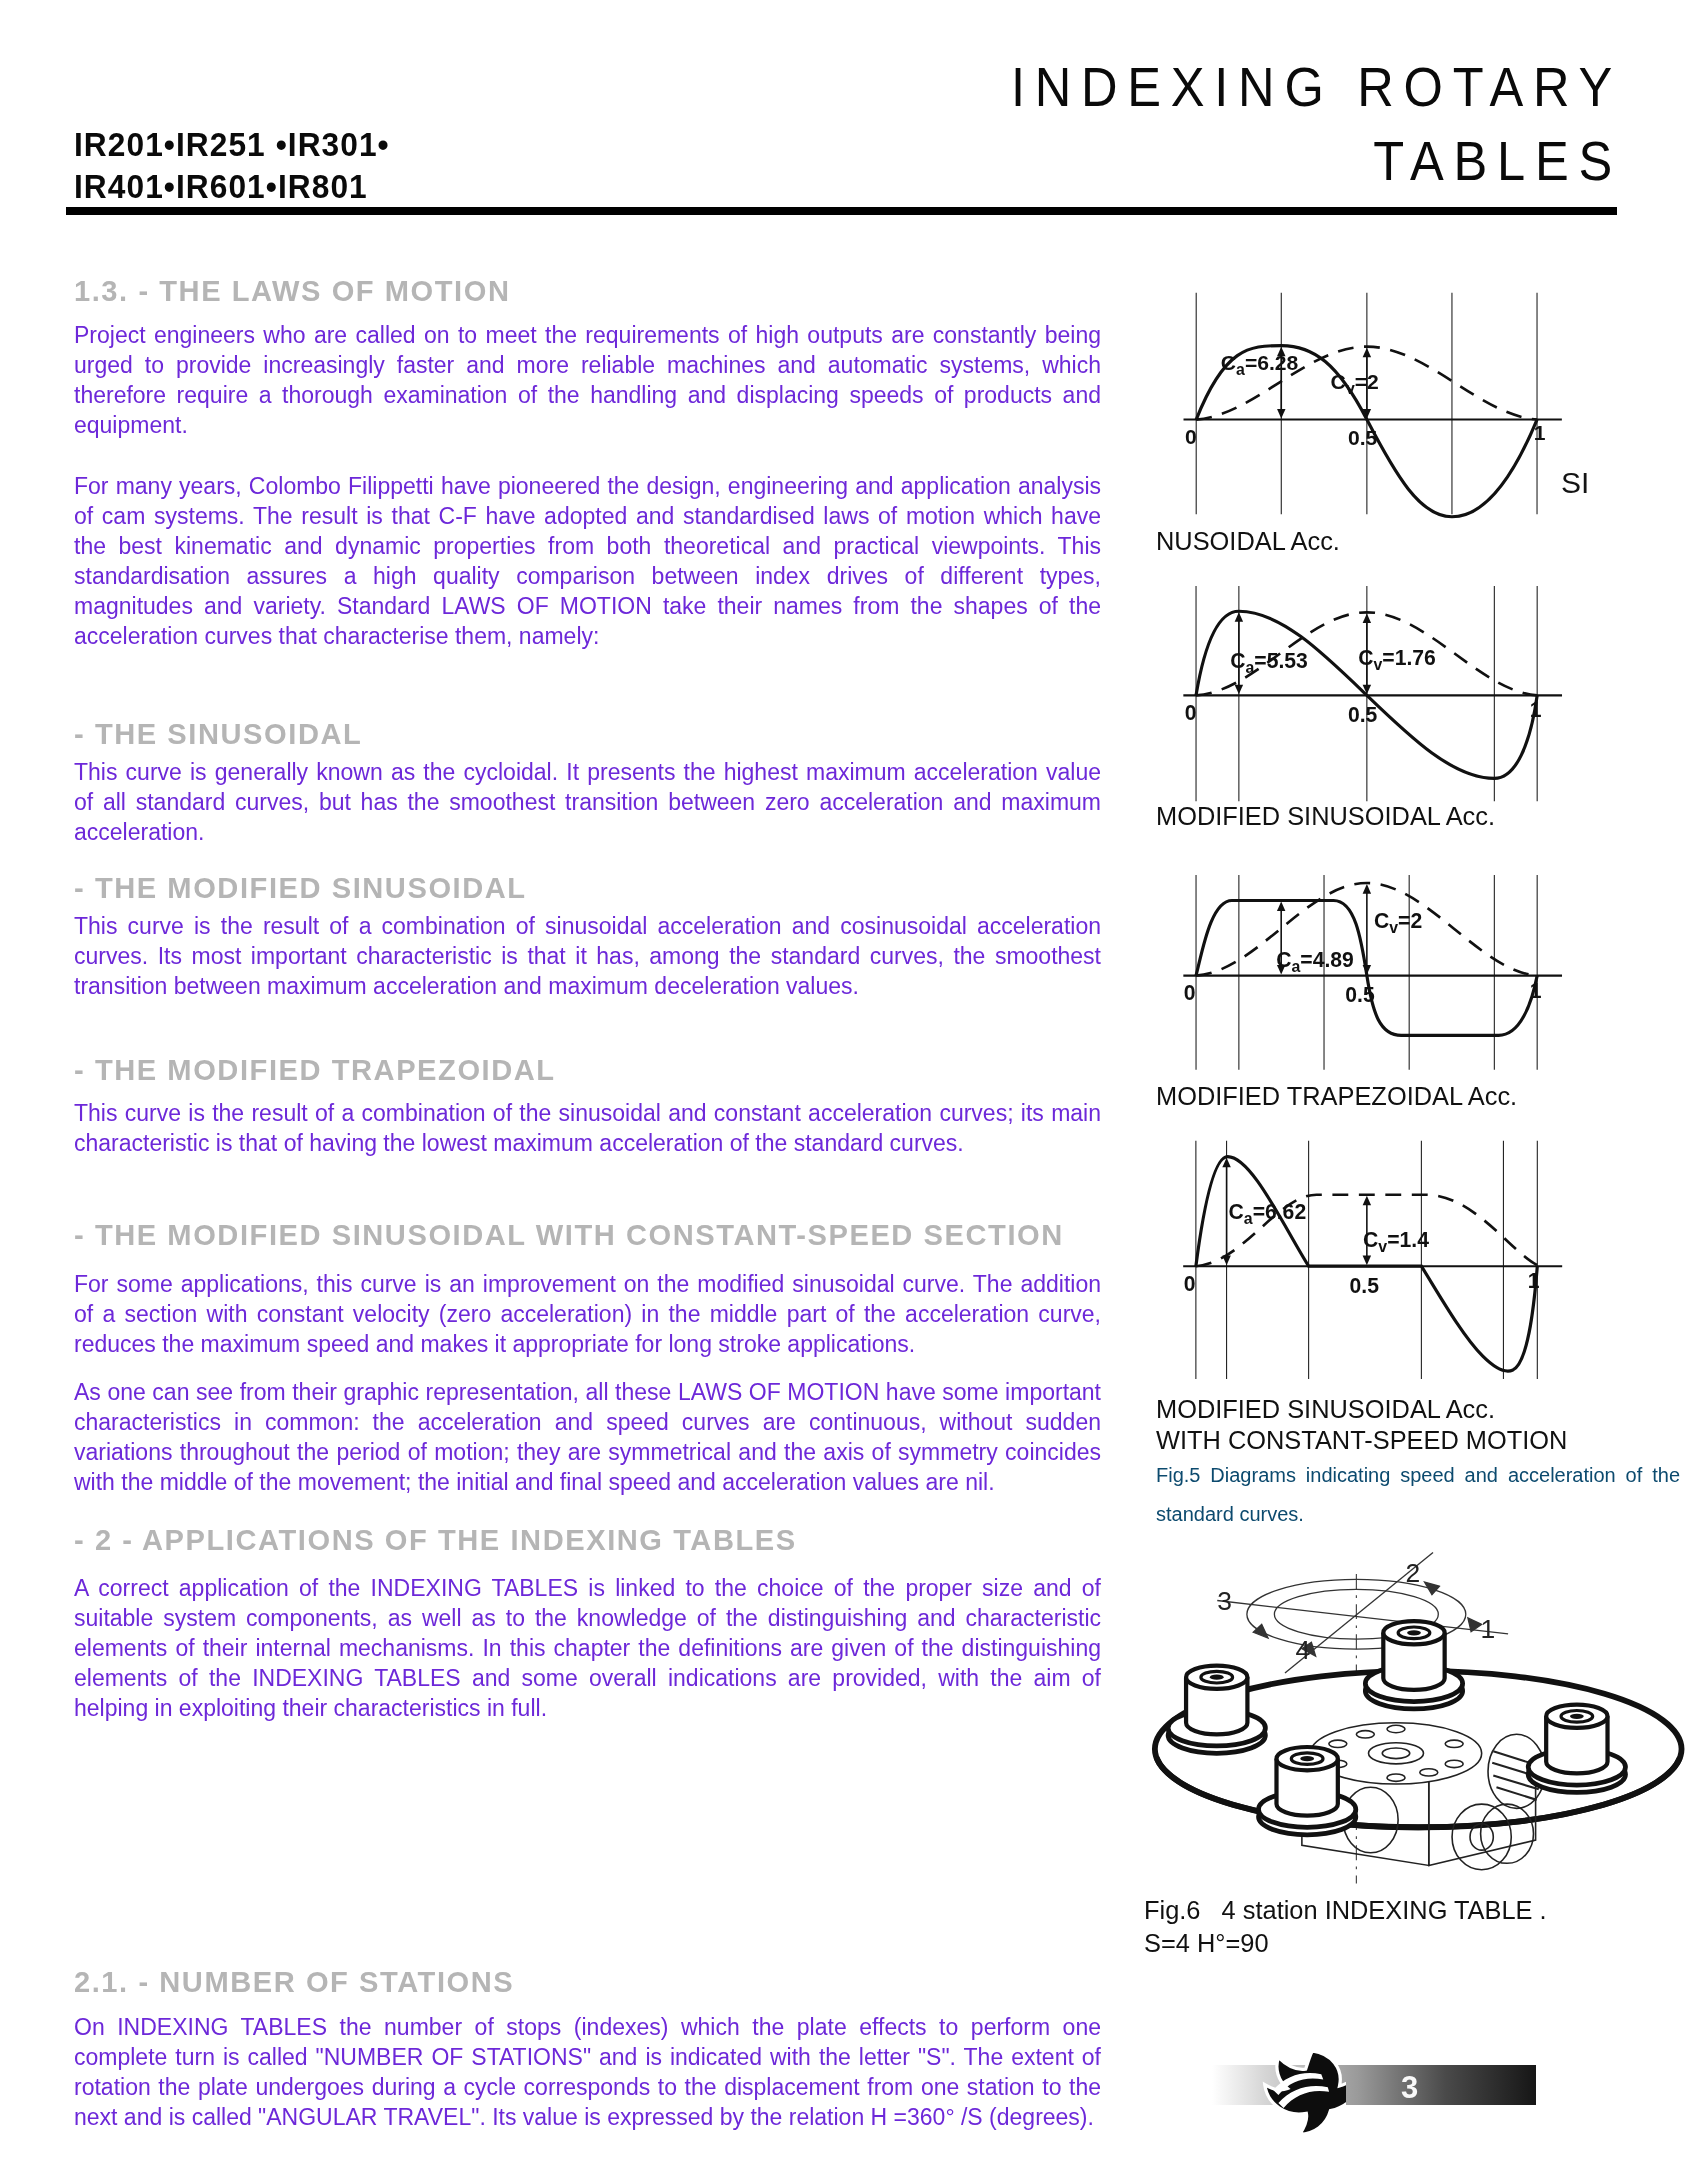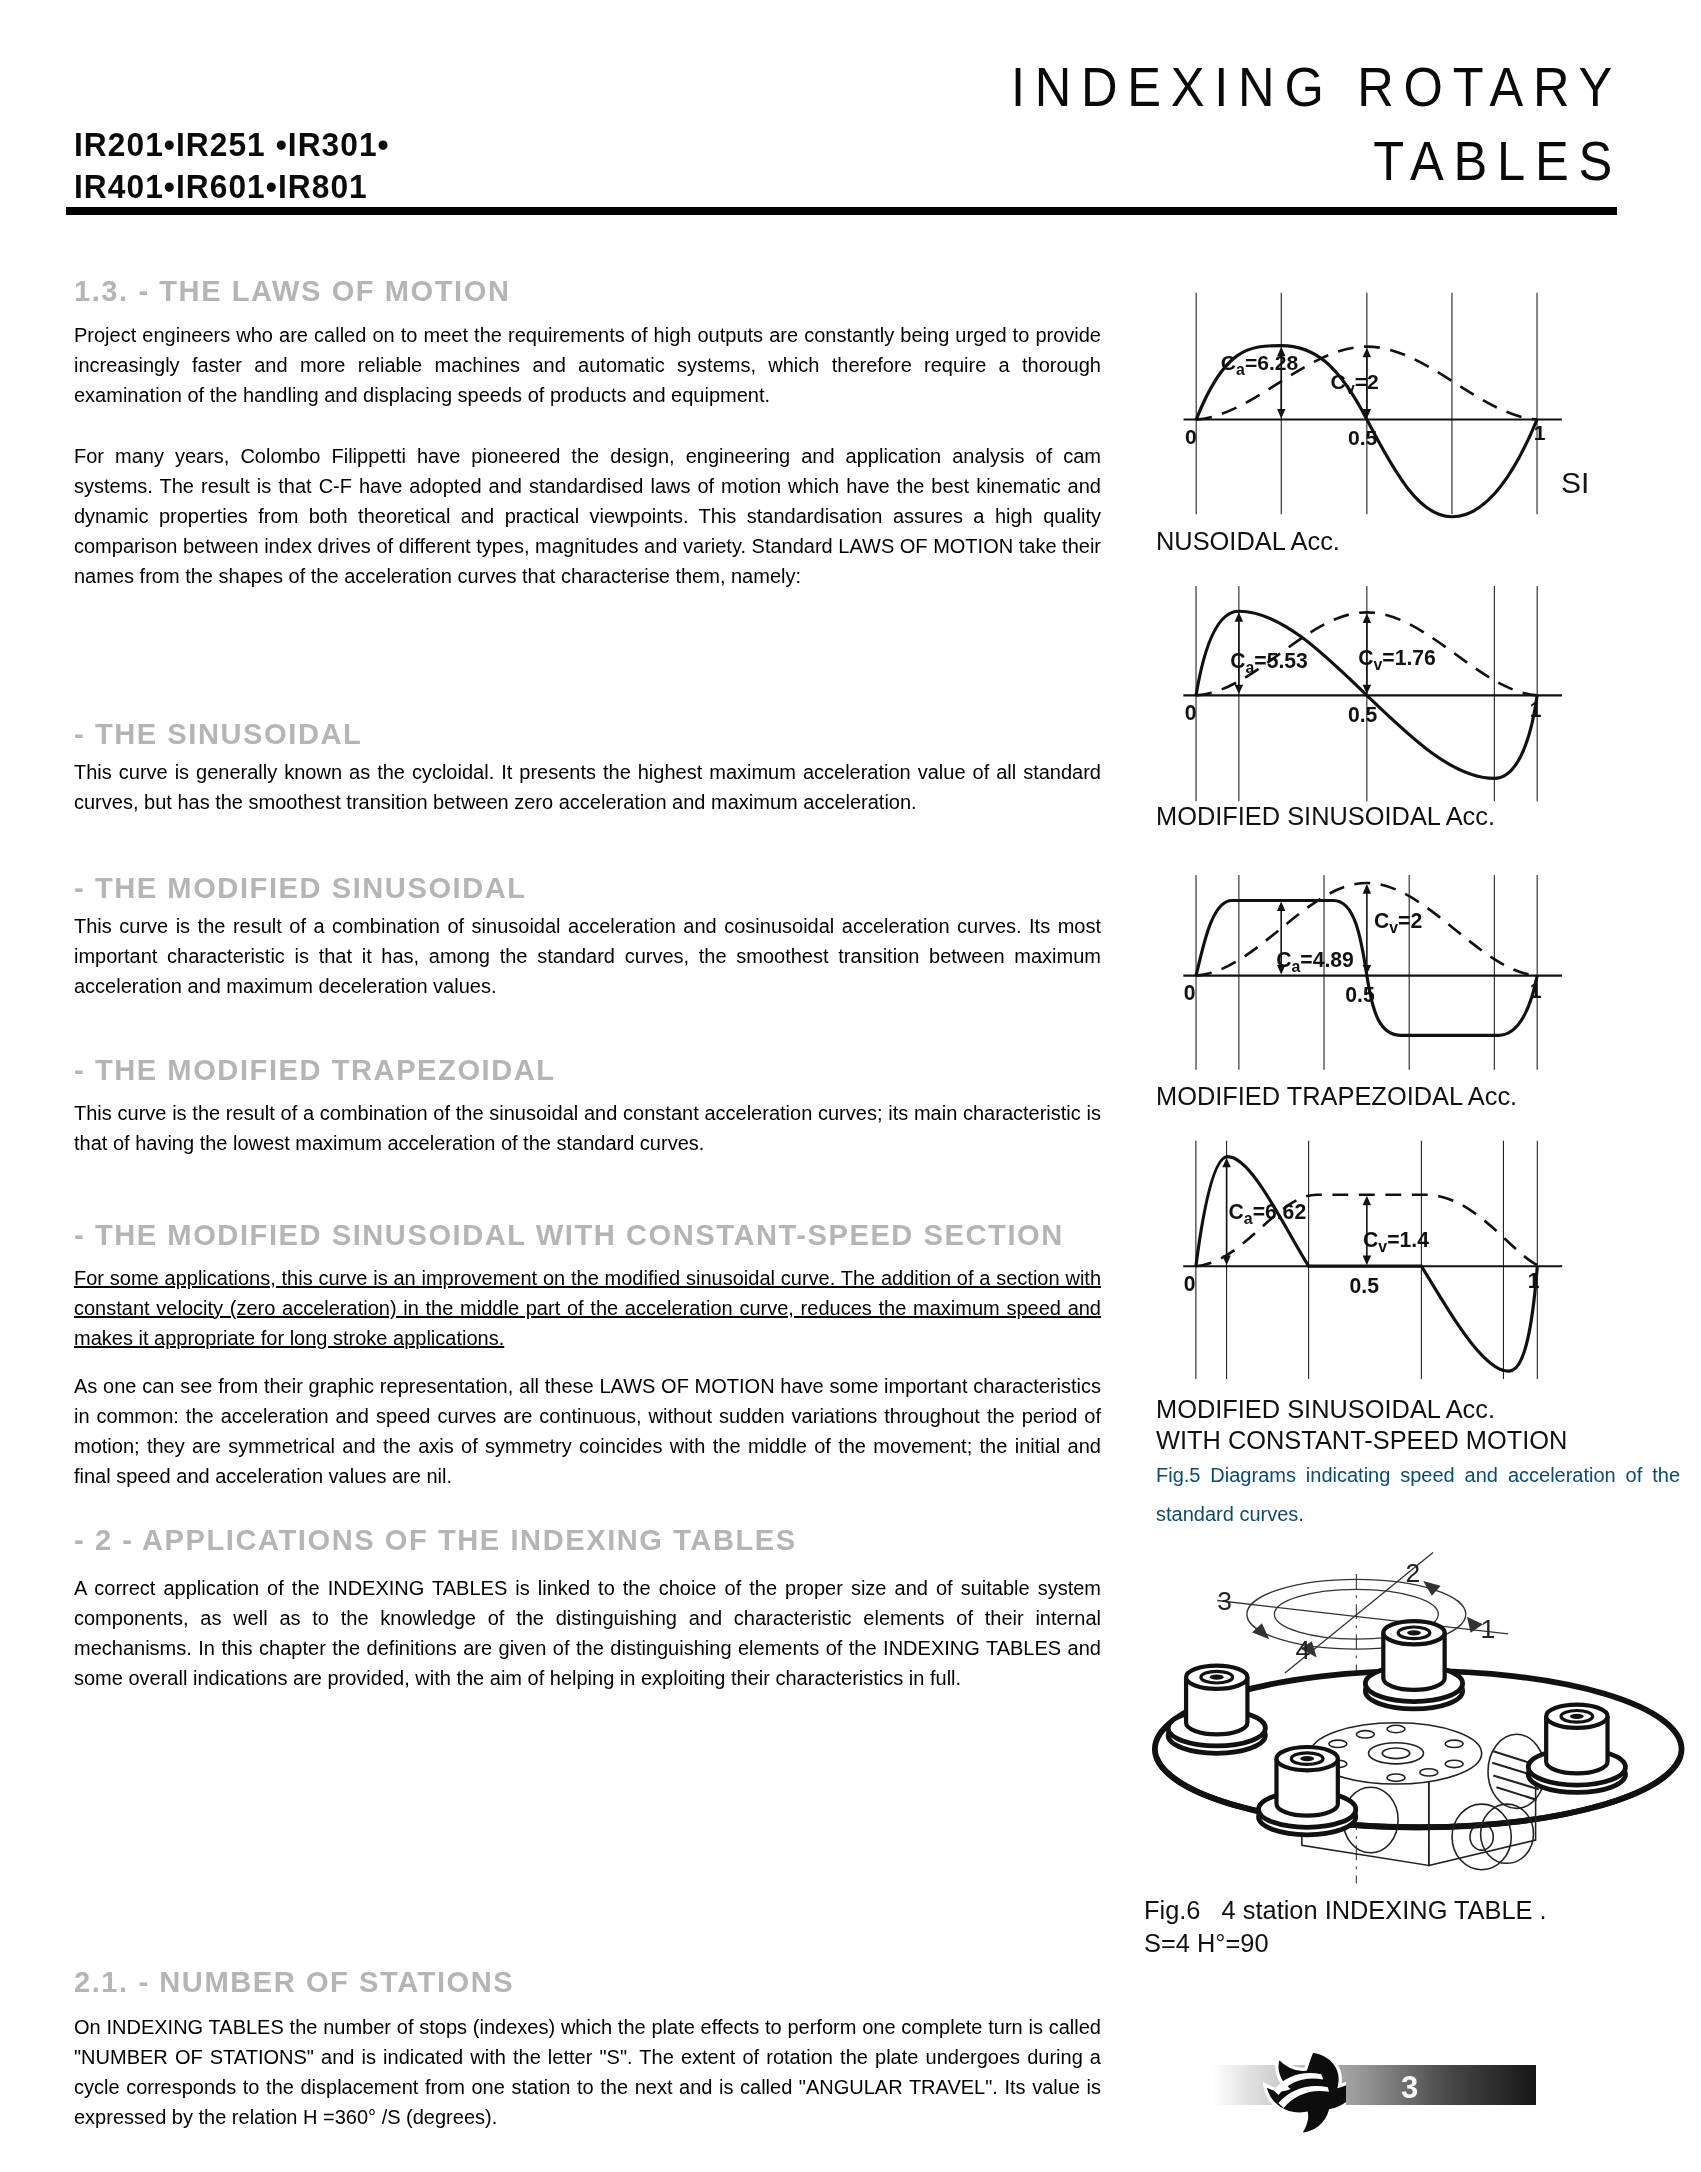--- a/index.html
+++ b/index.html
@@ -8,21 +8,21 @@
     font-family:"Liberation Sans", sans-serif;color:#141414;overflow:hidden;
   }
   .abs{position:absolute;}
   
   .models{font-weight:bold;font-size:33px;line-height:42px;letter-spacing:1.1px;color:#0a0a0a;transform:scaleX(.96);transform-origin:left top;}
   .title{font-size:55px;line-height:74px;letter-spacing:10.6px;color:#0a0a0a;text-align:right;font-weight:500;transform:scaleX(.92);transform-origin:right top;}
   .rule{background:#000;height:8px;}
   
   .sec{width:1027px;position:absolute;left:74px;}
   .sec-h{font-weight:bold;color:#b5b5b5;font-size:30px;line-height:39px;letter-spacing:1.6px;transform:scaleX(.97);transform-origin:left top;margin:0;}
-  .para{font-size:20px;line-height:30px;text-align:justify;margin:0;color:#000000;}
+  .para{font-size:23px;line-height:30px;text-align:justify;margin:0;color:#6d28d9;}
   
   .cap{font-size:25.4px;color:#111;}
   .cap2{font-size:20px;line-height:39px;color:#0c4a6e;text-align:justify;}
   .pre{white-space:pre-wrap;}
   svg text{font-family:"Liberation Sans", sans-serif;}
   .gl{font-size:40px;font-weight:bold;fill:#111;}
   .gt{font-size:40px;font-weight:bold;fill:#111;}
   .figl{font-size:50px;fill:#222;font-weight:400;}
   
   .footbar{background:linear-gradient(90deg, rgba(255,255,255,0) 0%, #d6d6d6 16%, #9a9a9a 45%, #4a4a4a 72%, #161616 100%);}
@@ -59,21 +59,21 @@
   <p class="para" style="margin-top:4.2px;">This curve is the result of a combination of sinusoidal acceleration and cosinusoidal acceleration curves. Its most important characteristic is that it has, among the standard curves, the smoothest transition between maximum acceleration and maximum deceleration values.</p>
 </div>
 
 <div class="sec" style="top:1050px;">
   <h2 class="sec-h">- THE MODIFIED TRAPEZOIDAL</h2>
   <p class="para" style="margin-top:8.5px;">This curve is the result of a combination of the sinusoidal and constant acceleration curves; its main characteristic is that of having the lowest maximum acceleration of the standard curves.</p>
 </div>
 
 <div class="sec" style="top:1215px;">
   <h2 class="sec-h">- THE MODIFIED SINUSOIDAL WITH CONSTANT-SPEED SECTION</h2>
-  <p class="para" style="margin-top:9px;text-decoration:underline;">For some applications, this curve is an improvement on the modified sinusoidal curve. The addition of a section with constant velocity (zero acceleration) in the middle part of the acceleration curve, reduces the maximum speed and makes it appropriate for long stroke applications.</p>
+  <p class="para" style="margin-top:15px;">For some applications, this curve is an improvement on the modified sinusoidal curve. The addition of a section with constant velocity (zero acceleration) in the middle part of the acceleration curve, reduces the maximum speed and makes it appropriate for long stroke applications.</p>
   <p class="para" style="margin-top:18px;">As one can see from their graphic representation, all these LAWS OF MOTION have some important characteristics in common: the acceleration and speed curves are continuous, without sudden variations throughout the period of motion; they are symmetrical and the axis of symmetry coincides with the middle of the movement; the initial and final speed and acceleration values are nil.</p>
 </div>
 
 <div class="sec" style="top:1520px;">
   <h2 class="sec-h">- 2 - APPLICATIONS OF THE INDEXING TABLES</h2>
   <p class="para" style="margin-top:13.8px;">A correct application of the INDEXING TABLES is linked to the choice of the proper size and of suitable system components, as well as to the knowledge of the distinguishing and characteristic elements of their internal mechanisms. In this chapter the definitions are given of the distinguishing elements of the INDEXING TABLES and some overall indications are provided, with the aim of helping in exploiting their characteristics in full.</p>
 </div>
 
 <div class="sec" style="top:1962px;">
   <h2 class="sec-h">2.1. - NUMBER OF STATIONS</h2>

